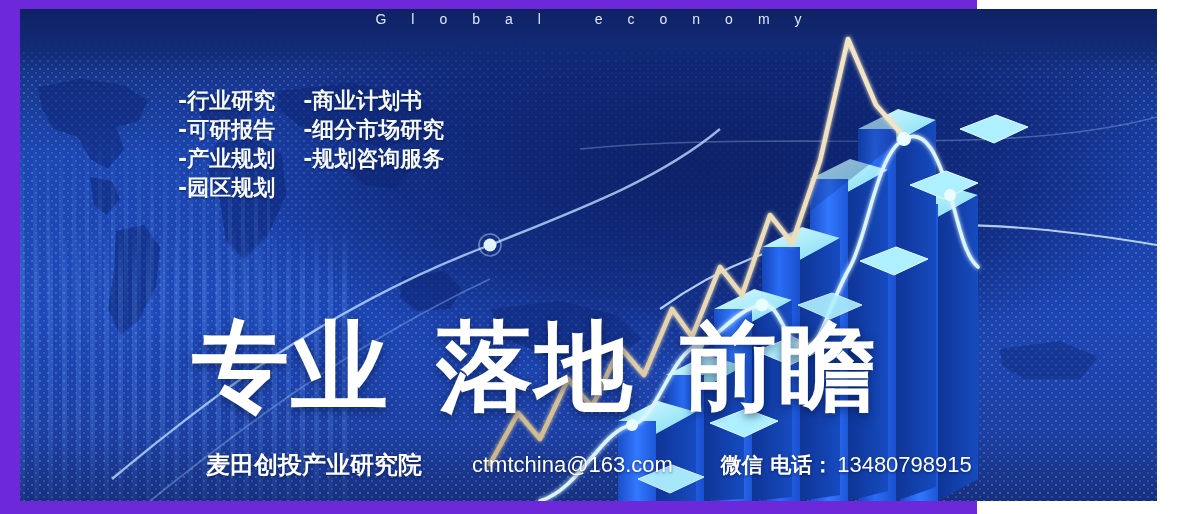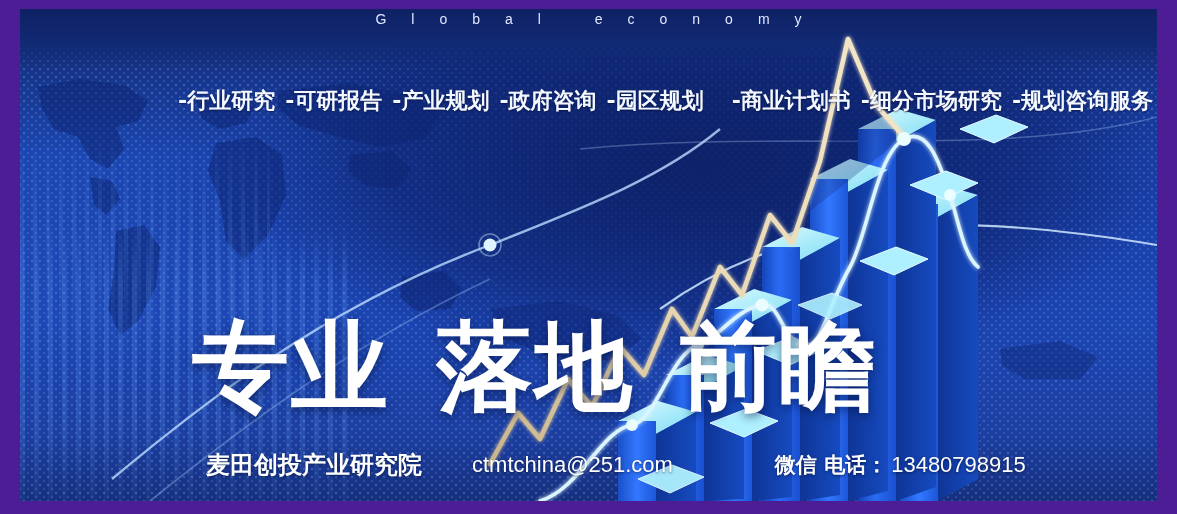--- a/index.html
+++ b/index.html
@@ -1,22 +1,22 @@
 <!DOCTYPE html>
 <html><head>
 <meta charset="utf-8">
 <title>Banner</title>
 <style>
   html,body{margin:0;padding:0;background:#ffffff;}
   body{width:1177px;height:514px;overflow:hidden;font-family:"Liberation Sans","DejaVu Sans",sans-serif;}
 
   
   #banner-frame{
-    position:relative;width:1177px;height:514px;
-    background:#4c1d95;
+    position:relative;width:977px;height:514px;
+    background:#6d28d9;
     box-sizing:border-box;
   }
   #banner{
     position:absolute;left:20px;top:9px;width:1137px;height:492px;
     overflow:hidden;
     background:#1a3a9f;
   }
   
   #banner:after{
     content:"";position:absolute;inset:0;pointer-events:none;
@@ -91,21 +91,21 @@
     text-indent:25px;
     font-weight:400;
     white-space:nowrap;
     font-family:"Liberation Sans","DejaVu Sans",sans-serif;
   }
 
   #service-lists{
     position:absolute;left:158px;top:78px;
     display:flex;gap:28px;
   }
-  .svc-col{display:flex;flex-direction:row;gap:10px;}
+  .svc-col{display:flex;flex-direction:column;gap:2px;}
   .svc-item{
     color:#f4f8ff;
     font-size:22px;line-height:27px;
     font-weight:700;
     white-space:nowrap;
     text-shadow:0 1px 2px rgba(0,10,45,.55);
     font-family:"DejaVu Sans","Liberation Sans",sans-serif;
   }
 
   #headline{
@@ -134,21 +134,21 @@
     font-family:Liberation Mono, monospace;
   }
   .ft-mail{
     color:#ffffff;font-size:22px;font-weight:400;
     margin-left:50px;
     text-shadow:0 1px 3px rgba(0,10,45,.6);
     font-family:"Liberation Sans","DejaVu Sans",sans-serif;
   }
   .ft-wechat{
     color:#ffffff;font-size:21px;font-weight:700;
-    margin-left:102px;
+    margin-left:48px;
     text-shadow:0 1px 3px rgba(0,10,45,.6);
     font-family:"DejaVu Sans","Liberation Sans",sans-serif;
   }
   .ft-phone{
     color:#ffffff;font-size:22px;font-weight:400;
     margin-left:4px;
     text-shadow:0 1px 3px rgba(0,10,45,.6);
     font-family:"Liberation Sans","DejaVu Sans",sans-serif;
   }
 </style>
@@ -338,39 +338,38 @@
       </svg>
     </div>
 
     <div id="kicker">Global economy</div>
 
     <div id="service-lists">
       <div class="svc-col">
         <div class="svc-item">-行业研究</div>
         <div class="svc-item">-可研报告</div>
         <div class="svc-item">-产业规划</div>
-        <div class="svc-item">-政府咨询</div>
         <div class="svc-item">-园区规划</div>
       </div>
       <div class="svc-col">
         <div class="svc-item">-商业计划书</div>
         <div class="svc-item">-细分市场研究</div>
         <div class="svc-item">-规划咨询服务</div>
       </div>
     </div>
 
     <div id="headline">
       <span class="hl-word">专业</span>
       <span class="hl-gap"></span>
       <span class="hl-word">落地</span>
       <span class="hl-gap"></span>
       <span class="hl-word">前瞻</span>
     </div>
 
     <div id="footer-line">
       <span class="ft-cn">麦田创投产业研究院</span>
-      <span class="ft-mail">ctmtchina@251.com</span>
+      <span class="ft-mail">ctmtchina@163.com</span>
       <span class="ft-wechat">微信 电话：</span>
       <span class="ft-phone">13480798915</span>
     </div>
 
   </div>
 </div>
 
 </body></html>

